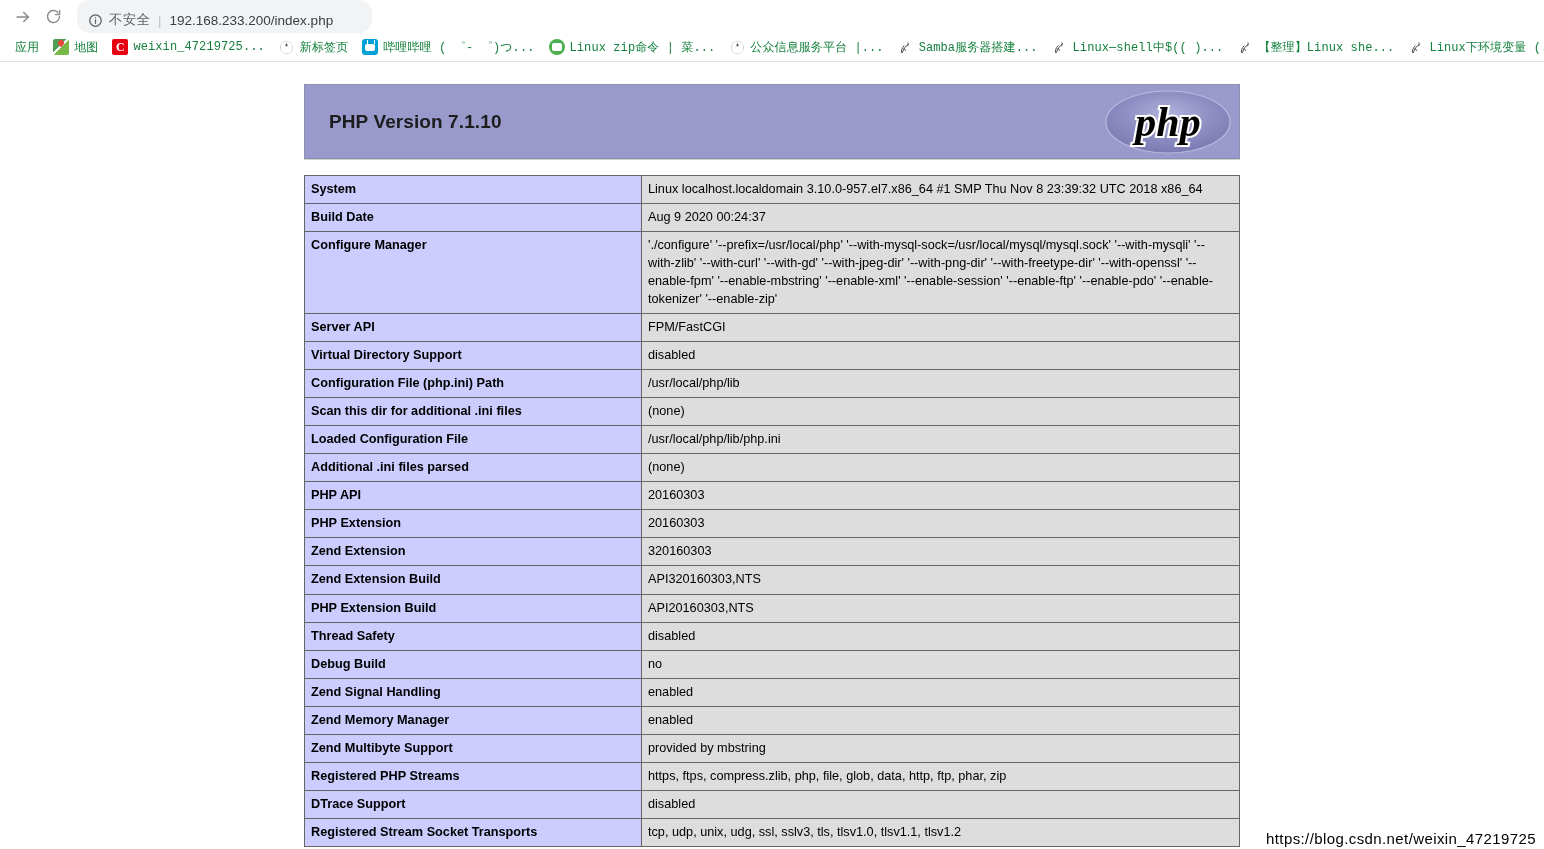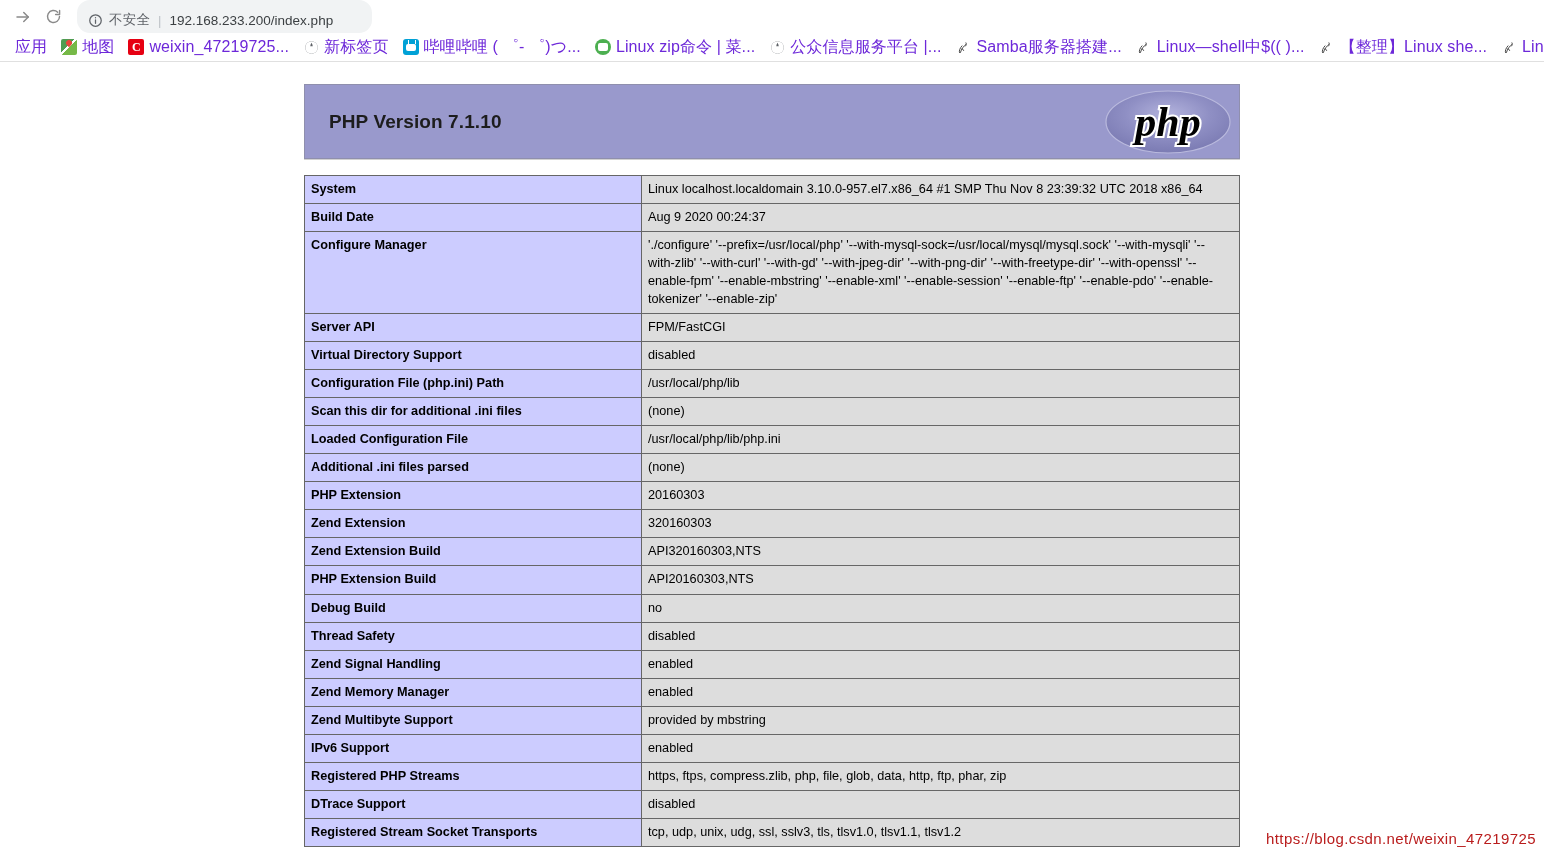--- a/index.html
+++ b/index.html
@@ -104,24 +104,25 @@
     margin-right: 5px;
     flex: 0 0 auto;
     display: flex;
     align-items: center;
     justify-content: center;
     font-size: 10px;
     border-radius: 2px;
     overflow: hidden;
   }
   .bm-label {
-    font-size: 16px;
-    color: #6d28d9;
+    font-size: 12px;
+    color: #15803d;
     white-space: nowrap;
     letter-spacing: .1px;
+    font-family: Liberation Mono, monospace;
   }
 
   
   .ico-csdn {
     background: #e60012;
     color: #ffffff;
     font-weight: 700;
     font-size: 12px;
     line-height: 16px;
     font-family: "Liberation Serif", serif;
@@ -244,21 +245,21 @@
     background: #dddddd;
     color: #000000;
     word-break: break-word;
   }
 
   #watermark {
     position: absolute;
     right: 8px;
     bottom: 2px;
     font-size: 15px;
-    color: #b91c1c;
+    color: #000000;
     font-family: "Liberation Sans", sans-serif;
     letter-spacing: .4px;
     pointer-events: none;
     user-select: none;
   }
 </style>
 </head>
 <body>
 
 <div id="browser-chrome">
@@ -434,58 +435,58 @@
           </tr>
           <tr>
             <td class="k">Loaded Configuration File</td>
             <td class="v">/usr/local/php/lib/php.ini</td>
           </tr>
           <tr>
             <td class="k">Additional .ini files parsed</td>
             <td class="v">(none)</td>
           </tr>
           <tr>
+            <td class="k">PHP API</td>
+            <td class="v">20160303</td>
+          </tr>
+          <tr>
             <td class="k">PHP Extension</td>
             <td class="v">20160303</td>
           </tr>
           <tr>
             <td class="k">Zend Extension</td>
             <td class="v">320160303</td>
           </tr>
           <tr>
             <td class="k">Zend Extension Build</td>
             <td class="v">API320160303,NTS</td>
           </tr>
           <tr>
             <td class="k">PHP Extension Build</td>
             <td class="v">API20160303,NTS</td>
           </tr>
           <tr>
+            <td class="k">Thread Safety</td>
+            <td class="v">disabled</td>
+          </tr>
+          <tr>
             <td class="k">Debug Build</td>
             <td class="v">no</td>
           </tr>
           <tr>
-            <td class="k">Thread Safety</td>
-            <td class="v">disabled</td>
-          </tr>
-          <tr>
             <td class="k">Zend Signal Handling</td>
             <td class="v">enabled</td>
           </tr>
           <tr>
             <td class="k">Zend Memory Manager</td>
             <td class="v">enabled</td>
           </tr>
           <tr>
             <td class="k">Zend Multibyte Support</td>
             <td class="v">provided by mbstring</td>
-          </tr>
-          <tr>
-            <td class="k">IPv6 Support</td>
-            <td class="v">enabled</td>
           </tr>
           <tr>
             <td class="k">Registered PHP Streams</td>
             <td class="v">https, ftps, compress.zlib, php, file, glob, data, http, ftp, phar, zip</td>
           </tr>
           <tr>
             <td class="k">DTrace Support</td>
             <td class="v">disabled</td>
           </tr>
           <tr>

